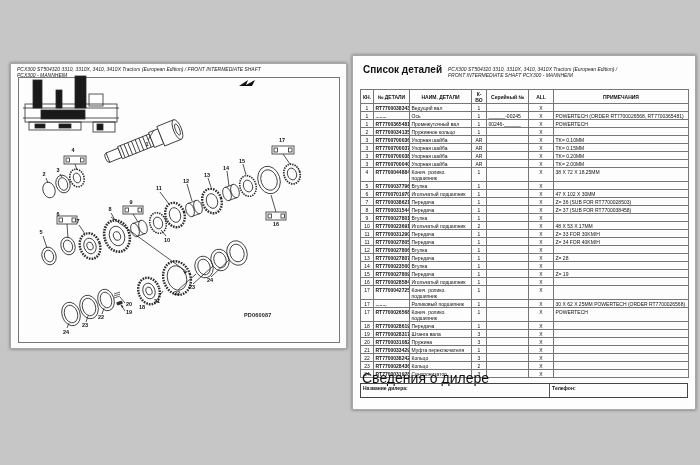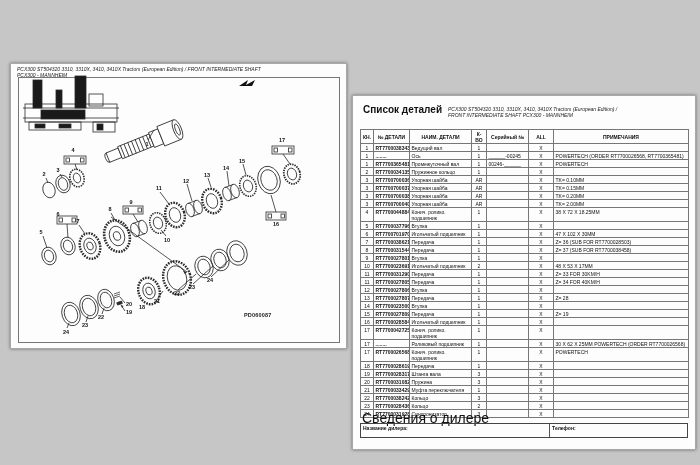--- a/index.html
+++ b/index.html
@@ -4,21 +4,21 @@
 <style>
   html,body{margin:0;padding:0;}
   body{
     width:700px;height:465px;position:relative;overflow:hidden;
     background:#c6c6c6;
     font-family:"Liberation Sans","DejaVu Sans",sans-serif;
     color:#111;
   }
   .page{position:absolute;background:#fdfdfd;box-shadow:0 0 3px rgba(0,0,0,.45);border:1px solid #a8a8a8;}
   .page-left{left:10px;top:63px;width:335px;height:284px;}
-  .page-right{left:352px;top:55px;width:342px;height:353px;margin-top:40px;}
+  .page-right{left:352px;top:55px;width:342px;height:353px;}
 
   .pg-hdr{position:absolute;left:6px;top:2px;font-size:5px;font-style:italic;color:#222;line-height:6px;white-space:nowrap;}
   .pg-hdr .l2{display:block;}
 
   .diagram{position:absolute;left:0;top:0;width:335px;height:284px;}
   .diagram svg{position:absolute;left:0;top:0;}
   .inner-frame{position:absolute;left:7px;top:13px;width:320px;height:264px;border:0.5px solid #777;}
   .callout{position:absolute;font-size:5.5px;font-weight:bold;color:#111;line-height:5px;transform:translate(-50%,-50%);}
   .fig-id{position:absolute;font-size:5.5px;font-weight:bold;color:#222;letter-spacing:.2px;}
 

